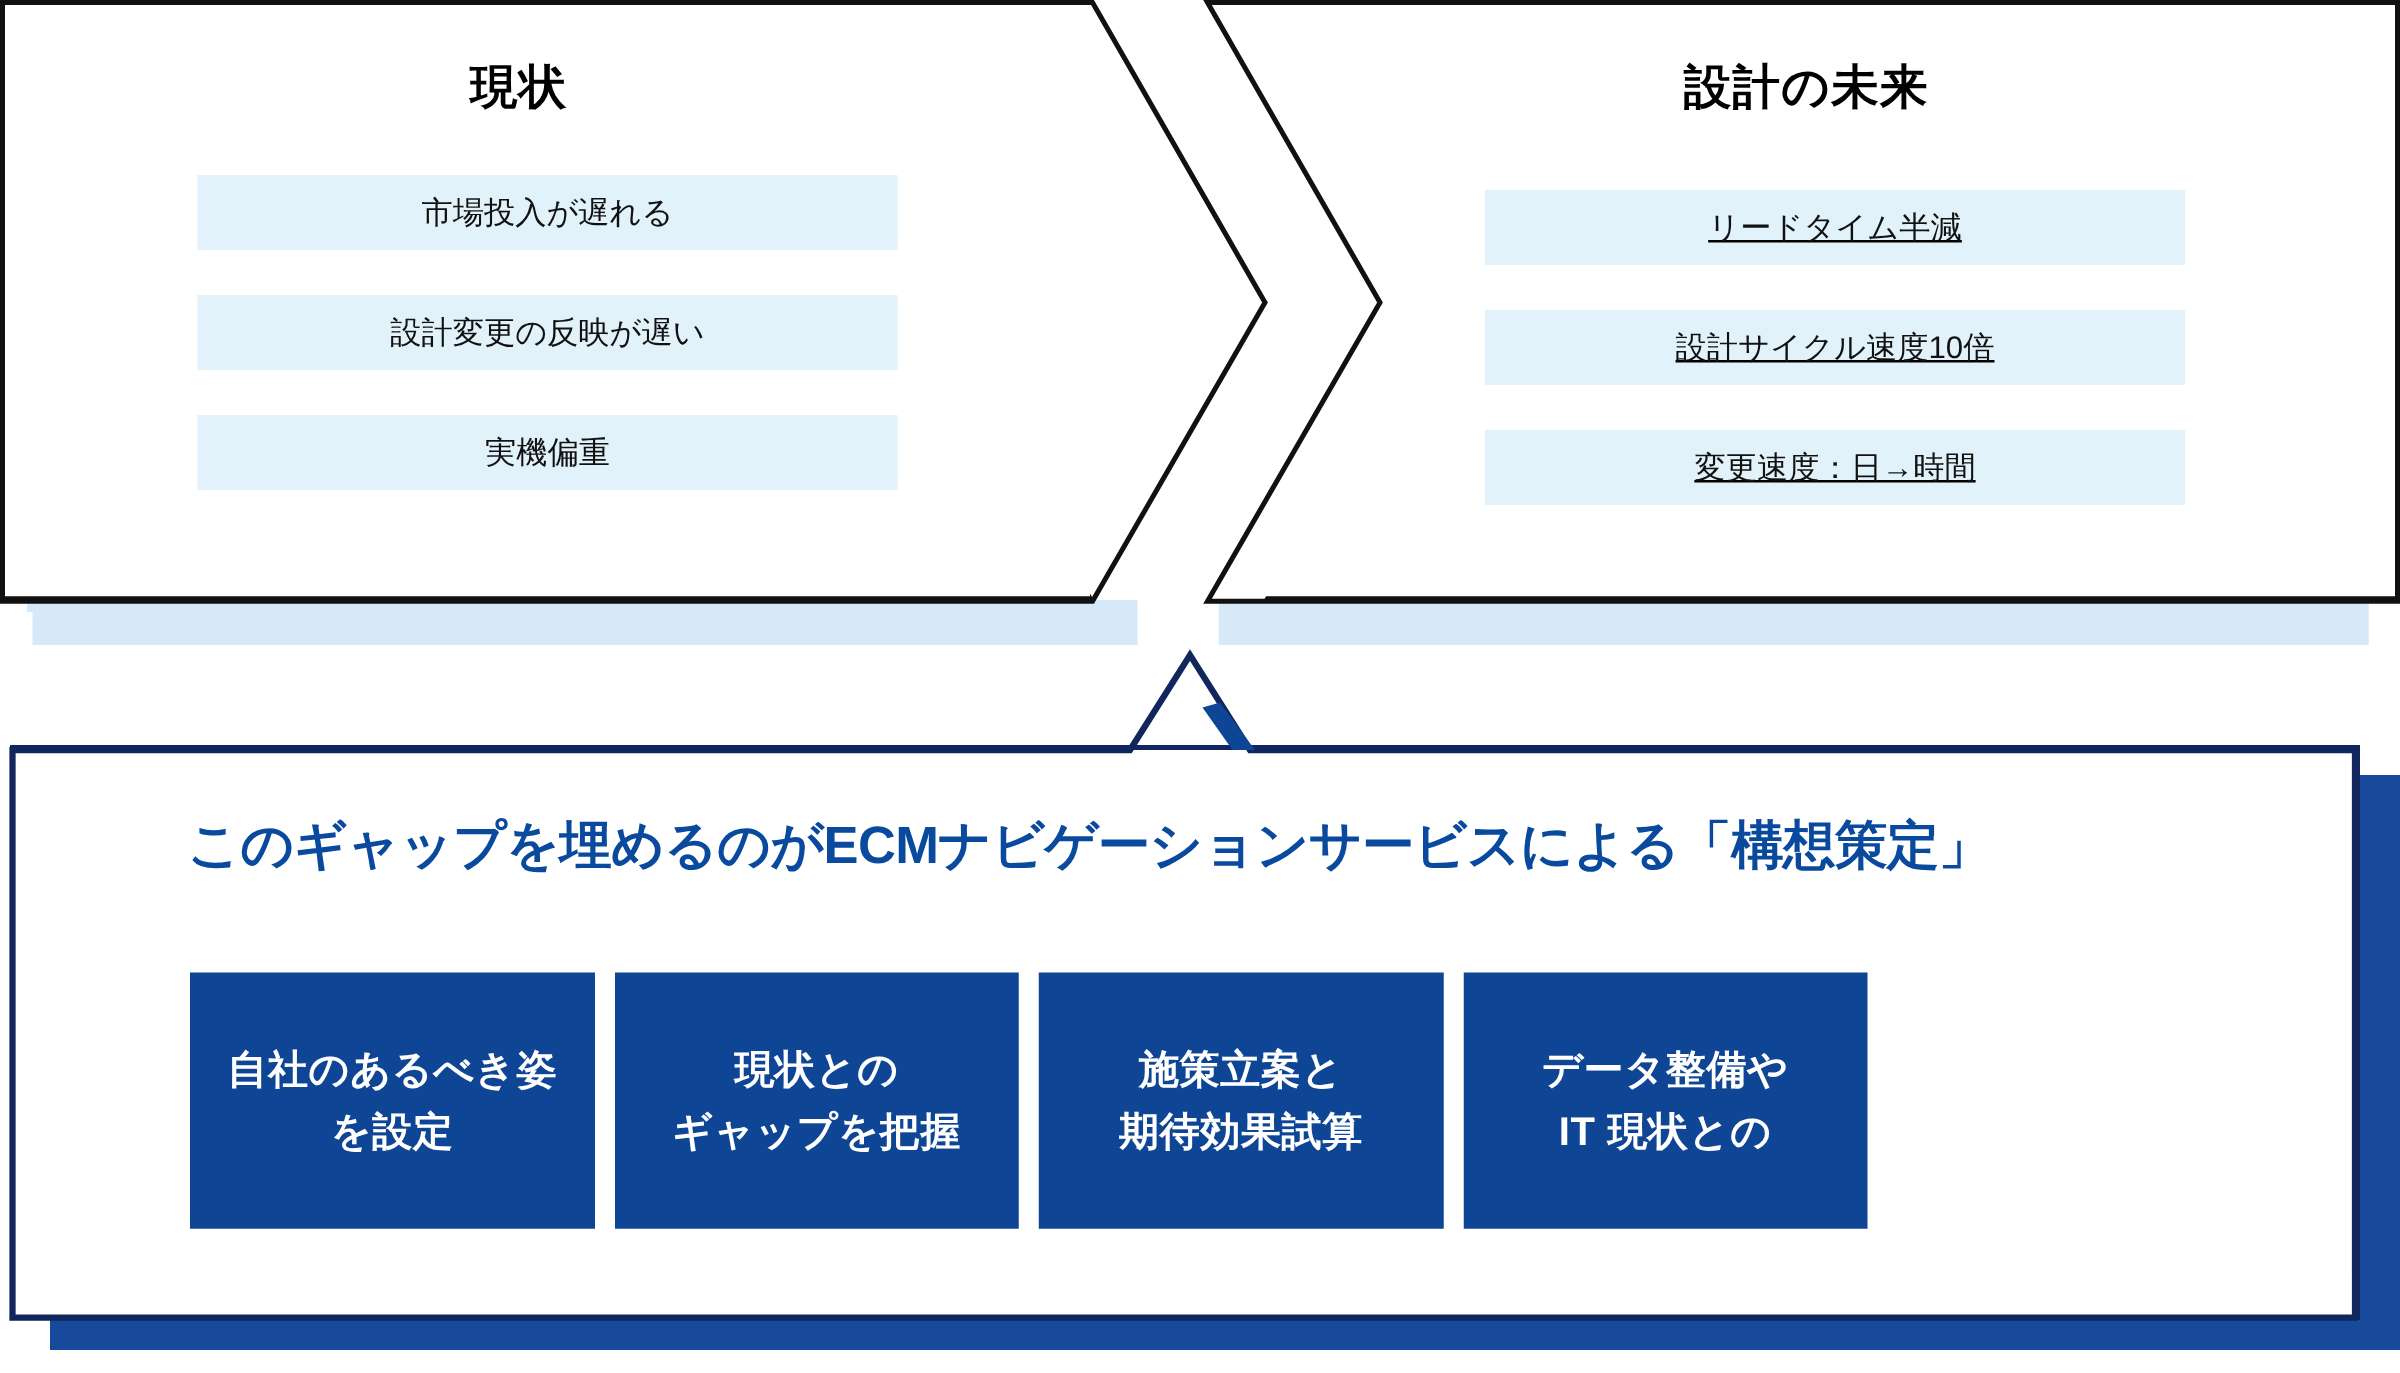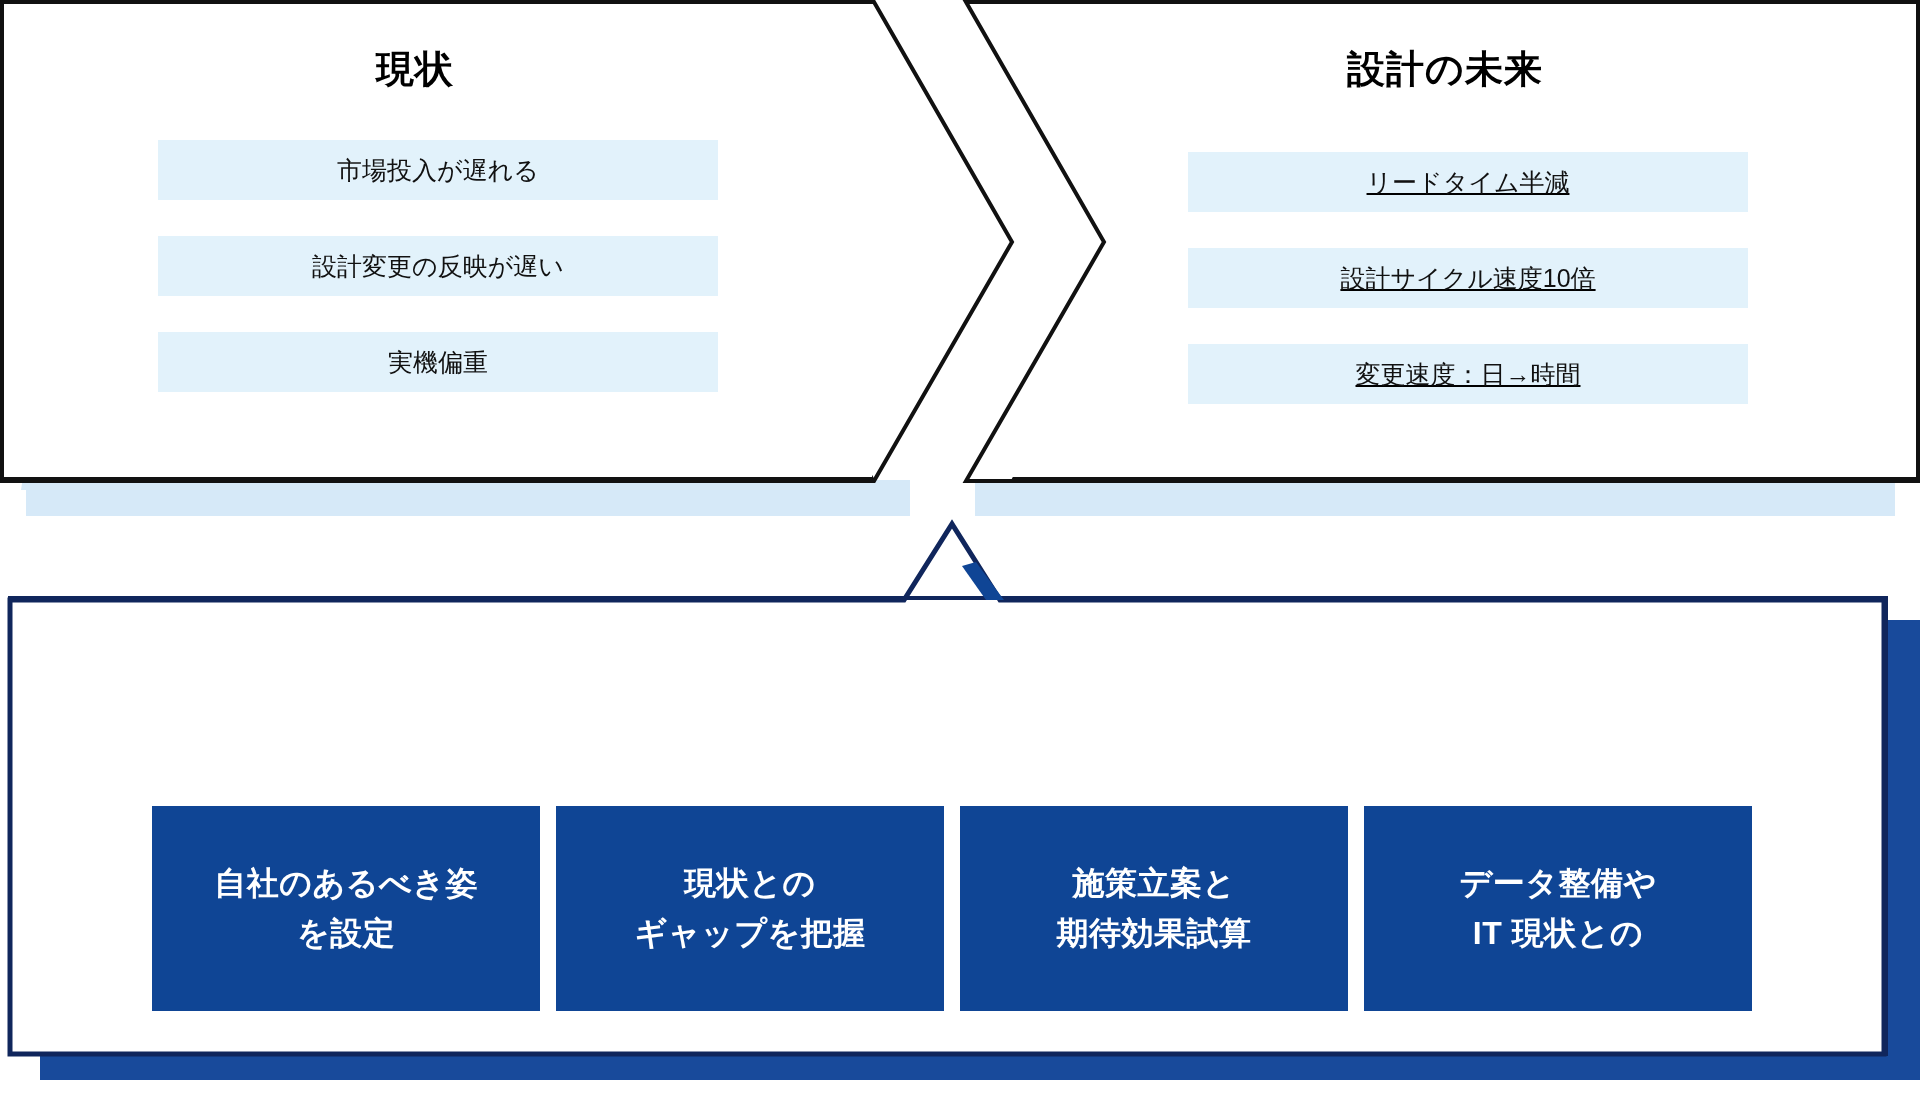--- a/index.html
+++ b/index.html
@@ -147,26 +147,25 @@
     color: #0a4a9e;
     letter-spacing: -0.5px;
     white-space: nowrap;
     z-index: 6;
   }
 
   #step-row {
     position: absolute;
     left: 152px;
     top: 778px;
-    width: 1600px;
+    width: 1342px;
     display: flex;
     justify-content: flex-start;
     gap: 16px;
     z-index: 6;
-    margin-top: 28px;
   }
   .step-box {
     width: 389px;
     height: 205px;
     background: #0f4595;
     display: flex;
     flex-direction: column;
     align-items: center;
     justify-content: center;
     color: #ffffff;
@@ -214,20 +213,21 @@
     <div class="fact-box">設計変更の反映が遅い</div>
     <div class="fact-box">実機偏重</div>
   </div>
 
   <div class="fact-list" id="facts-future">
     <div class="fact-box">リードタイム半減</div>
     <div class="fact-box">設計サイクル速度10倍</div>
     <div class="fact-box">変更速度：日→時間</div>
   </div>
 
+  <div id="bottom-headline">このギャップを埋めるのがECMナビゲーションサービスによる「構想策定」</div>
 
   <div id="step-row">
     <div class="step-box">
       <span class="step-line">自社のあるべき姿</span>
       <span class="step-line">を設定</span>
     </div>
     <div class="step-box">
       <span class="step-line">現状との</span>
       <span class="step-line">ギャップを把握</span>
     </div>

